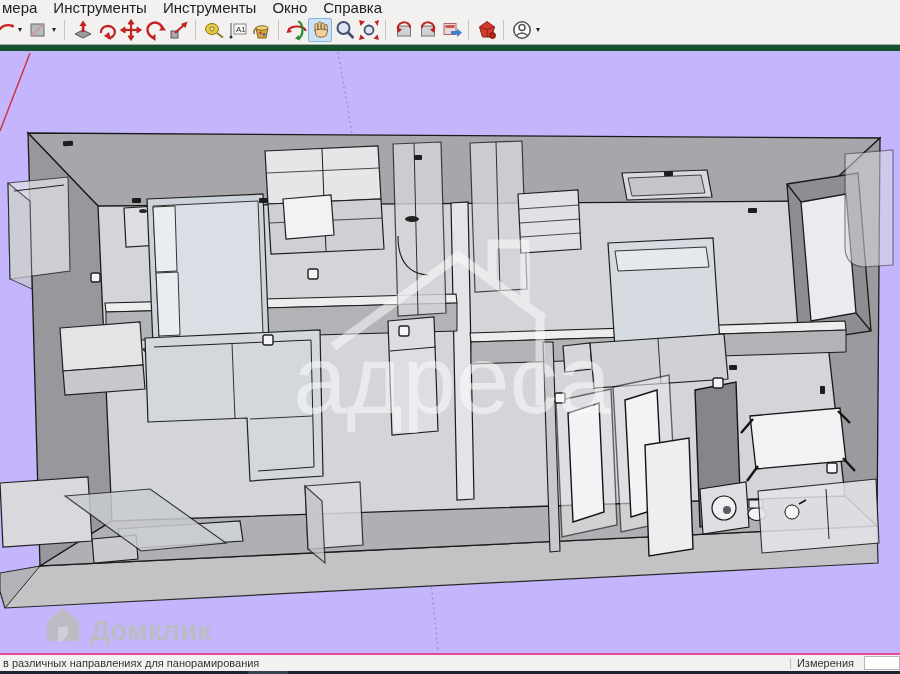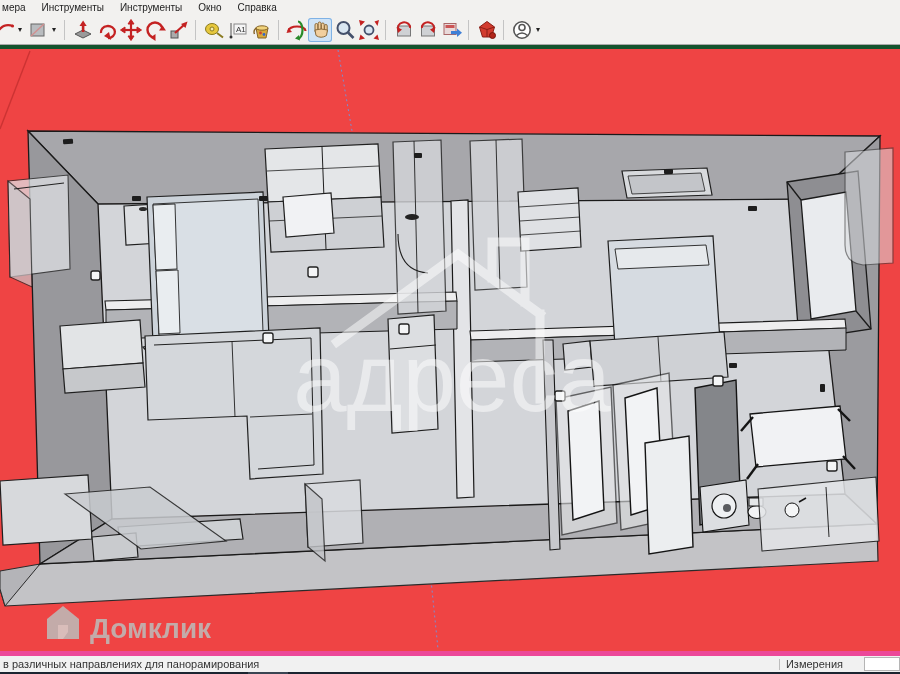--- a/index.html
+++ b/index.html
@@ -4,50 +4,50 @@
 <style>
   html,body{margin:0;padding:0;}
   body{
     width:900px;height:674px;overflow:hidden;position:relative;
     font-family:"Liberation Sans",sans-serif;background:#d6d3cf;
     -webkit-font-smoothing:antialiased;
   }
   
   .menubar{
     height:15px;background:#f2f1ef;display:flex;align-items:center;
-    font-size:10px;color:#222;padding-left:1px;gap:14px;white-space:nowrap;
+    font-size:15px;color:#222;padding-left:1px;gap:14px;white-space:nowrap;
   }
   .menubar .mi{cursor:default;padding:0 1px;}
   
   .toolbar{
     height:29px;background:#f2f1ef;display:flex;align-items:center;
     padding-left:0;border-bottom:1px solid #a9a9a9;
   }
   .tbtn{
     width:24px;height:24px;display:flex;align-items:center;justify-content:flex-end;
     border-radius:3px;flex:0 0 auto;
   }
   .tbtn.cut{margin-left:-9px;}
   .tbtn.active{background:#cfe3f6;box-shadow:inset 0 0 0 1px #7fb2e5;}
   .caret{font-size:8px;color:#222;width:10px;text-align:center;flex:0 0 auto;}
   .tsep{width:1px;height:20px;background:#c4c4c4;margin:0 5px;flex:0 0 auto;}
   
   .viewport{
-    position:relative;height:602px;background:#ef4444;
-    border-top:4px solid #14532d;overflow:hidden;
+    position:relative;height:602px;background:#c4b5fd;
+    border-top:6px solid #14532d;overflow:hidden;
   }
   .viewport svg.scene{position:absolute;left:0;top:0;}
   
   .statusbar{
-    height:16px;background:#f1f1f1;border-top:5px solid #ec4899;
+    height:16px;background:#f1f1f1;border-top:2px solid #ec4899;
     display:flex;align-items:center;font-size:11px;color:#333;
   }
   .statusbar .hint{padding-left:3px;flex:1;white-space:nowrap;overflow:hidden;}
   .statusbar .vdiv{width:1px;height:11px;background:#bdbdbd;margin:0 6px;}
-  .statusbar .mlabel{color:#333;margin-right:21px;white-space:nowrap;}
+  .statusbar .mlabel{color:#333;margin-right:10px;white-space:nowrap;}
   .statusbar input{
     width:30px;height:12px;border:1px solid #b5b5b5;background:#fff;
     font-size:10px;padding:0 2px;margin-right:0;outline:none;
   }
   
   .taskbar{
     height:11px;background:#1b2430;position:relative;overflow:hidden;
   }
   .tb-ico{position:absolute;top:3px;width:10px;height:10px;border-radius:50%;}
   .tb-sq{border-radius:2px;}

